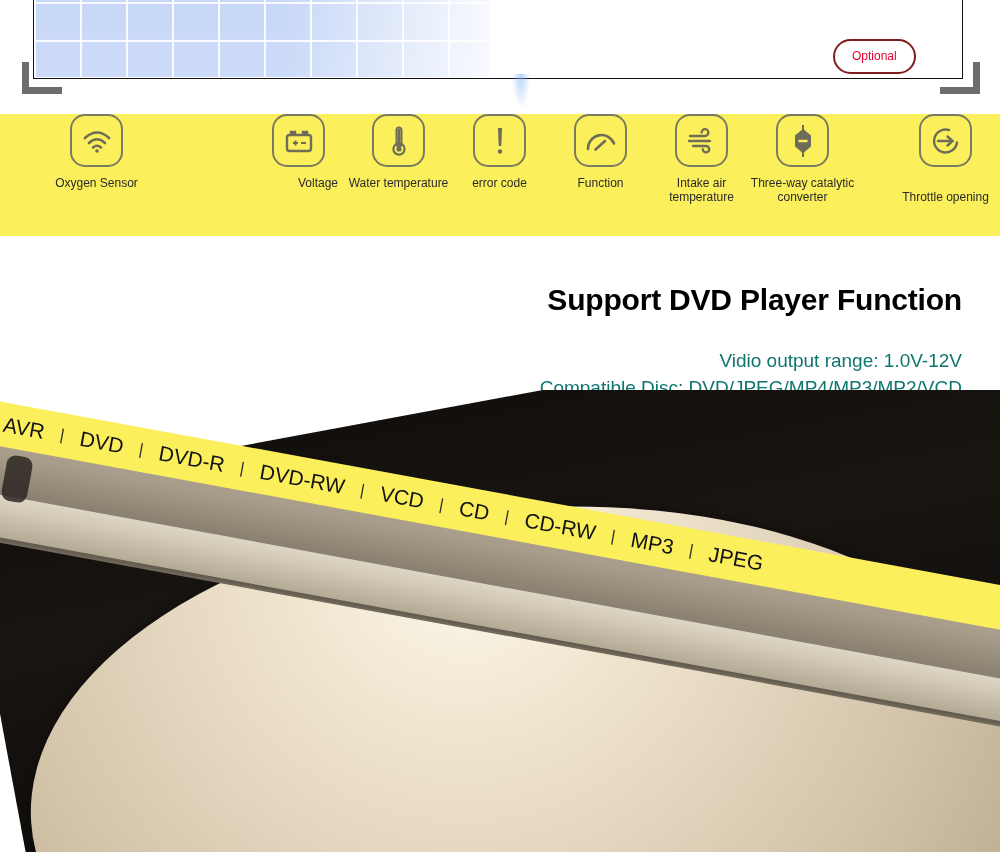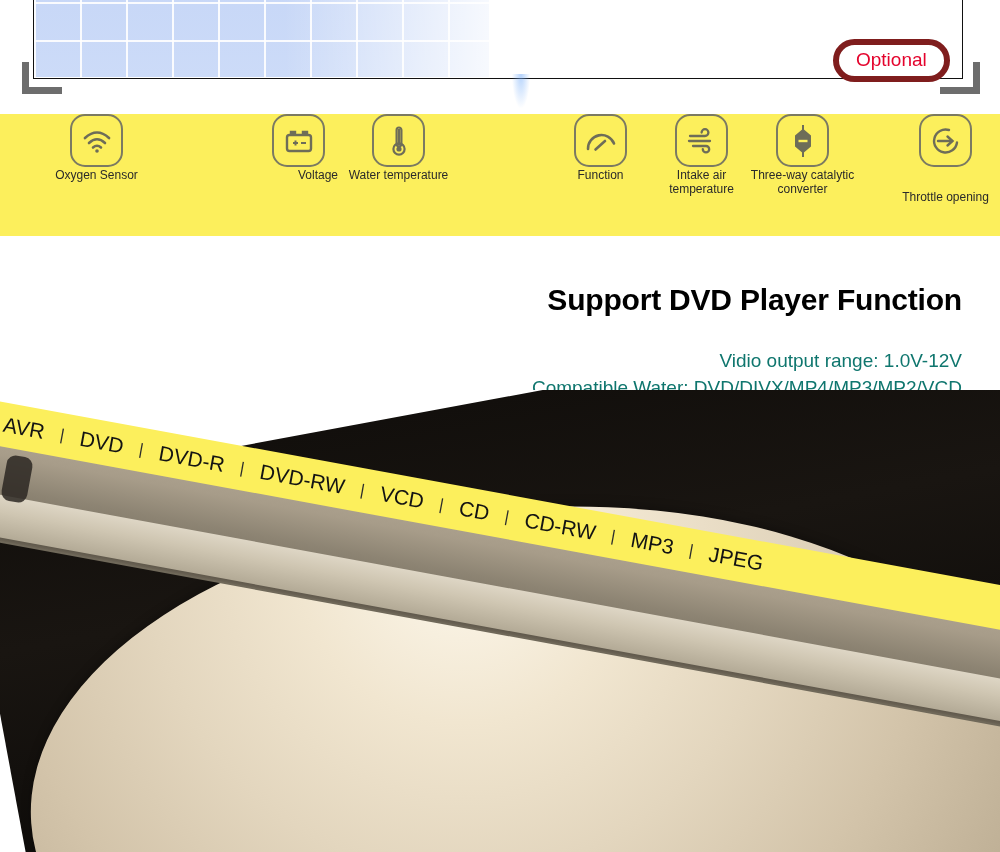--- a/index.html
+++ b/index.html
@@ -28,22 +28,22 @@
     content:"";position:absolute;inset:0;
     background:linear-gradient(to right,rgba(255,255,255,0) 55%,rgba(255,255,255,.85) 100%);
   }
   .scan-glow{
     position:absolute;left:512px;top:74px;width:18px;height:34px;
     background:radial-gradient(ellipse at top,rgba(120,175,250,.55),rgba(255,255,255,0) 72%);
   }
 
   .optional-badge{
     position:absolute;left:833px;top:39px;
-    padding:4px 17px 5px;border:6px solid #7f1d1d;border-radius:22px;
-    color:#e4032c;font-size:19px;line-height:22px;white-space:nowrap;background:#fff;
+    padding:4px 17px 5px;border:2px solid #7f1d1d;border-radius:22px;
+    color:#e4032c;font-size:12px;line-height:22px;white-space:nowrap;background:#fff;
   }
 
   .bracket{position:absolute;width:40px;height:32px;}
   .bracket i{position:absolute;background:#6d6d6d;}
   .bracket.bl{left:22px;top:62px;}
   .bracket.bl i.v{left:0;top:0;width:7px;height:32px;}
   .bracket.bl i.h{left:0;bottom:0;width:40px;height:7px;}
   .bracket.br{left:940px;top:62px;}
   .bracket.br i.v{right:0;top:0;width:7px;height:32px;}
   .bracket.br i.h{right:0;bottom:0;width:40px;height:7px;}
@@ -52,21 +52,21 @@
   .feature-bar{
     position:absolute;left:0;top:114px;width:1000px;height:122px;background:#fcef5c;
   }
   .feature{position:absolute;top:0;text-align:center;}
   .ficon{
     width:53px;height:53px;border:2px solid #7b7a62;border-radius:15px;
     box-sizing:border-box;margin:0 auto;display:flex;align-items:center;justify-content:center;
   }
   .ficon svg{display:block;}
   .flabel{
-    margin-top:1px;font-size:12px;line-height:14px;color:#2a2a2a;white-space:nowrap;
+    margin-top:9px;font-size:12px;line-height:14px;color:#2a2a2a;white-space:nowrap;
   }
   .flabel.two{white-space:normal;}
 
   
   .heading{
     position:absolute;left:0;top:283px;width:962px;text-align:right;
     font-size:30px;font-weight:bold;color:#000;letter-spacing:-.2px;
   }
   .spec{
     position:absolute;left:0;top:347px;width:962px;text-align:right;
@@ -183,20 +183,29 @@
       <svg width="24" height="32" viewBox="0 0 24 32" fill="none" stroke="#6e6d58" stroke-width="2.2">
         <path d="M12 4 V20"></path>
         <circle cx="12" cy="24" r="5.6"></circle>
         <circle cx="12" cy="24" r="2.6" fill="#6e6d58" stroke="none"></circle>
         <path d="M12 2.5 a2.4 2.4 0 0 1 2.4 2.4 V19 a2.4 2.4 0 0 1 -4.8 0 V4.9 A2.4 2.4 0 0 1 12 2.5 Z"></path>
       </svg>
     </div>
     <div class="flabel" style="margin-left:-28px;width:109px;">Water temperature</div>
   </div>
 
+  <div class="feature" style="left:473px;width:53px;">
+    <div class="ficon">
+      <svg width="14" height="30" viewBox="0 0 14 30" fill="#6e6d58" stroke="none">
+        <path d="M5 2 h4 l-0.7 18 h-2.6 Z"></path>
+        <circle cx="7" cy="25.5" r="2.2"></circle>
+      </svg>
+    </div>
+    <div class="flabel" style="margin-left:-14px;width:81px;">error code</div>
+  </div>
 
   <div class="feature" style="left:574px;width:53px;">
     <div class="ficon">
       <svg width="32" height="26" viewBox="0 0 32 26" fill="none" stroke="#6e6d58" stroke-width="2.6" stroke-linecap="round">
         <path d="M3 21 A13.5 13.5 0 0 1 29 15.5"></path>
         <path d="M20 13 L10.5 21.5"></path>
       </svg>
     </div>
     <div class="flabel" style="margin-left:-14px;width:81px;">Function</div>
   </div>
@@ -231,21 +240,21 @@
         <path d="M16.5 10.5 L21.5 15 L16.5 19.5"></path>
       </svg>
     </div>
     <div class="flabel" style="margin-left:-27px;width:107px;margin-top:23px;">Throttle opening</div>
   </div>
 </div>
 
 <div class="heading">Support DVD Player Function</div>
 <div class="spec">
   <div>Vidio output range: 1.0V-12V</div>
-  <div>Compatible Water: DVD/DIVX/MP4/MP3/MP2/VCD</div>
+  <div>Compatible Disc: DVD/JPEG/MP4/MP3/MP2/VCD</div>
 </div>
 
 <div class="photo">
   <div class="photo-dark"></div>
 
   <div class="disc"></div>
 
   <div class="drive-body"></div>
   <div class="drive-slot"></div>
   <div class="drive-face"></div>

